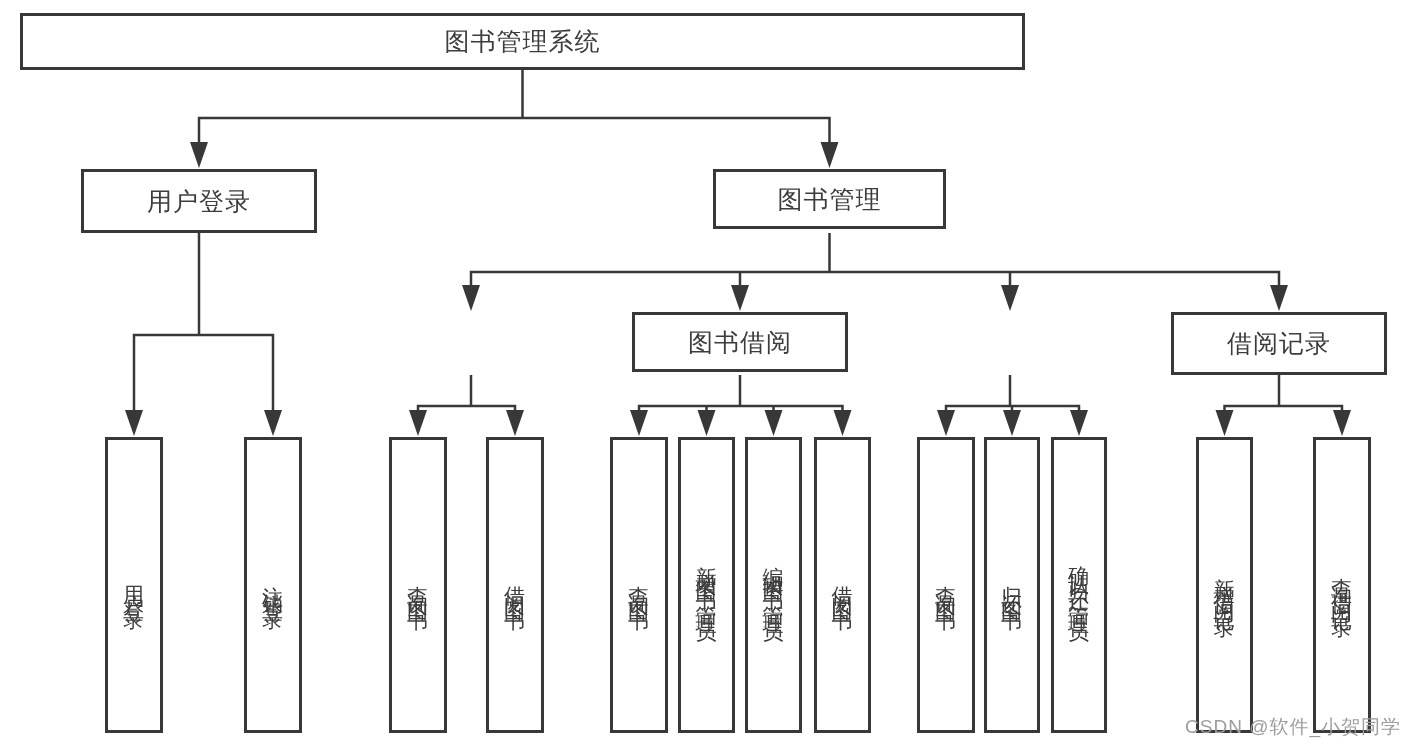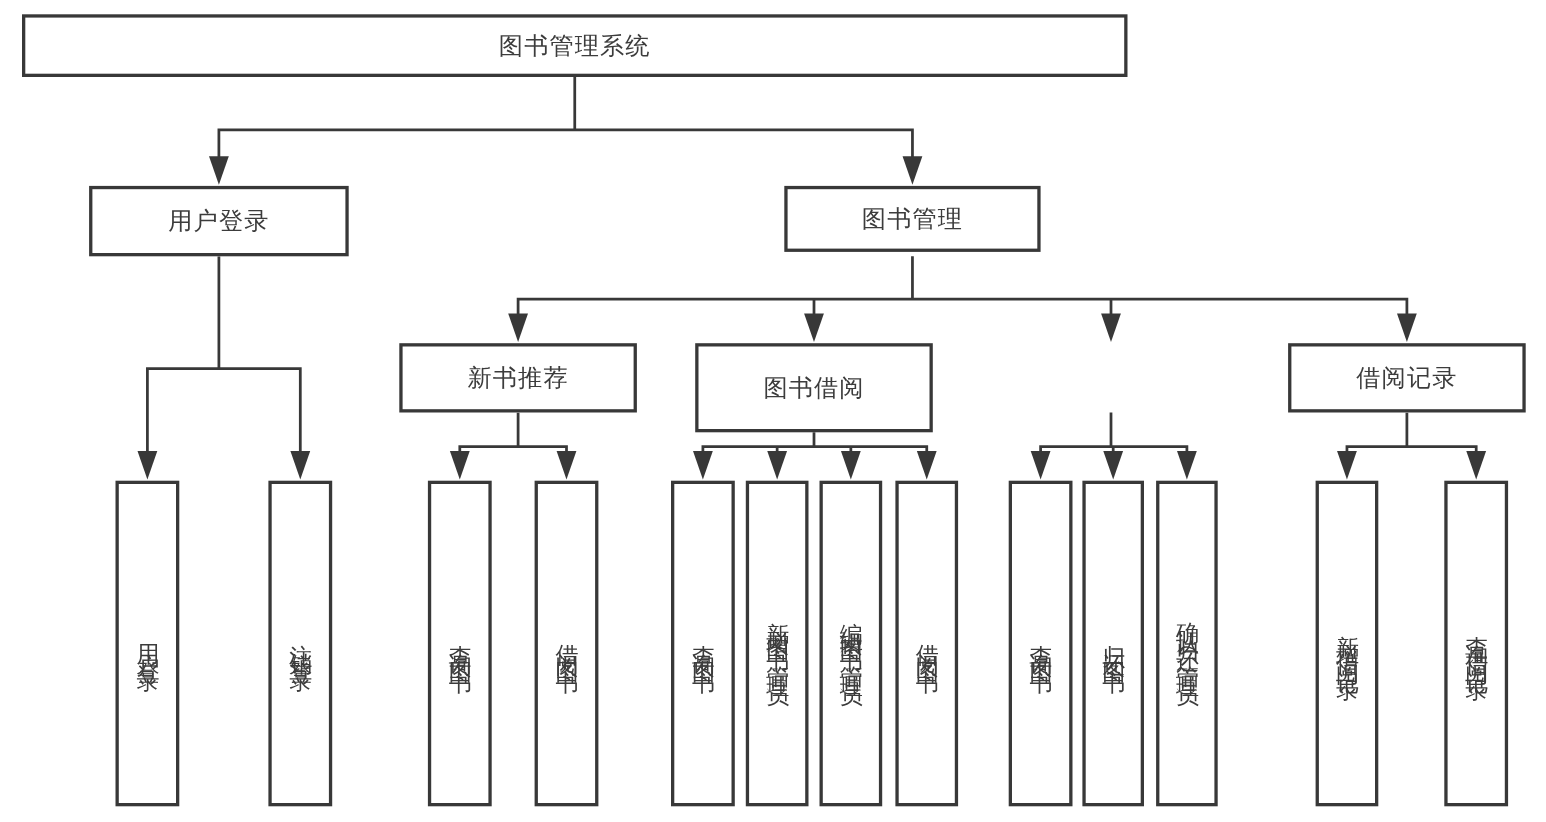--- a/index.html
+++ b/index.html
@@ -13,21 +13,21 @@
   .canvas svg{position:absolute;left:0;top:0;z-index:0;}
   .node{
     position:absolute;
     box-sizing:border-box;
     border:3px solid #383838;
     background:#ffffff;
     color:#3c3c3c;
     display:flex;align-items:center;justify-content:center;
     z-index:1;
   }
-  .hbox{font-size:22px;letter-spacing:1px;}
+  .hbox{font-size:25px;letter-spacing:1px;}
   .vbox{
     top:437px;height:296px;
     writing-mode:vertical-rl;
     text-orientation:mixed;
     font-size:21px;
     letter-spacing:8px;
     line-height:1;
   }
   .watermark{
     position:absolute;
@@ -85,35 +85,35 @@
       <polygon points="1215.5,410 1233.5,410 1224.5,436"></polygon>
       <polygon points="1333,410 1351,410 1342,436"></polygon>
     </g>
   </svg>
 
   <div class="node hbox" style="left:20px;top:13px;width:1005px;height:57px;">图书管理系统</div>
 
   <div class="node hbox" style="left:81px;top:169px;width:236px;height:64px;">用户登录</div>
   <div class="node hbox" style="left:713px;top:169px;width:233px;height:60px;">图书管理</div>
 
-  <div class="node hbox" style="left:363px;top:312px;width:216px;height:63px;">新书推荐</div>
-  <div class="node hbox" style="left:632px;top:312px;width:216px;height:81px;">图书借阅</div>
+  <div class="node hbox" style="left:632px;top:312px;width:216px;height:60px;">图书借阅</div>
   <div class="node hbox" style="left:1171px;top:312px;width:216px;height:63px;">借阅记录</div>
 
   <div class="node vbox" style="left:105px;width:58px;">用户登录</div>
   <div class="node vbox" style="left:244px;width:58px;">注销登录</div>
 
   <div class="node vbox" style="left:389px;width:58px;">查询图书</div>
   <div class="node vbox" style="left:486px;width:58px;">借阅图书</div>
 
   <div class="node vbox" style="left:610px;width:58px;">查询图书</div>
   <div class="node vbox" style="left:678px;width:57px;">新增图书（管理员）</div>
   <div class="node vbox" style="left:745px;width:57px;">编辑图书（管理员）</div>
   <div class="node vbox" style="left:814px;width:57px;">借阅图书</div>
 
   <div class="node vbox" style="left:917px;width:58px;">查询图书</div>
   <div class="node vbox" style="left:984px;width:56px;">归还图书</div>
   <div class="node vbox" style="left:1051px;width:56px;">确认归还（管理员）</div>
 
   <div class="node vbox" style="left:1196px;width:57px;">新增借阅记录</div>
   <div class="node vbox" style="left:1313px;width:58px;">查询借阅记录</div>
 
+  <div class="watermark">CSDN @软件_小贺同学</div>
 </div>
 
 </body></html>

